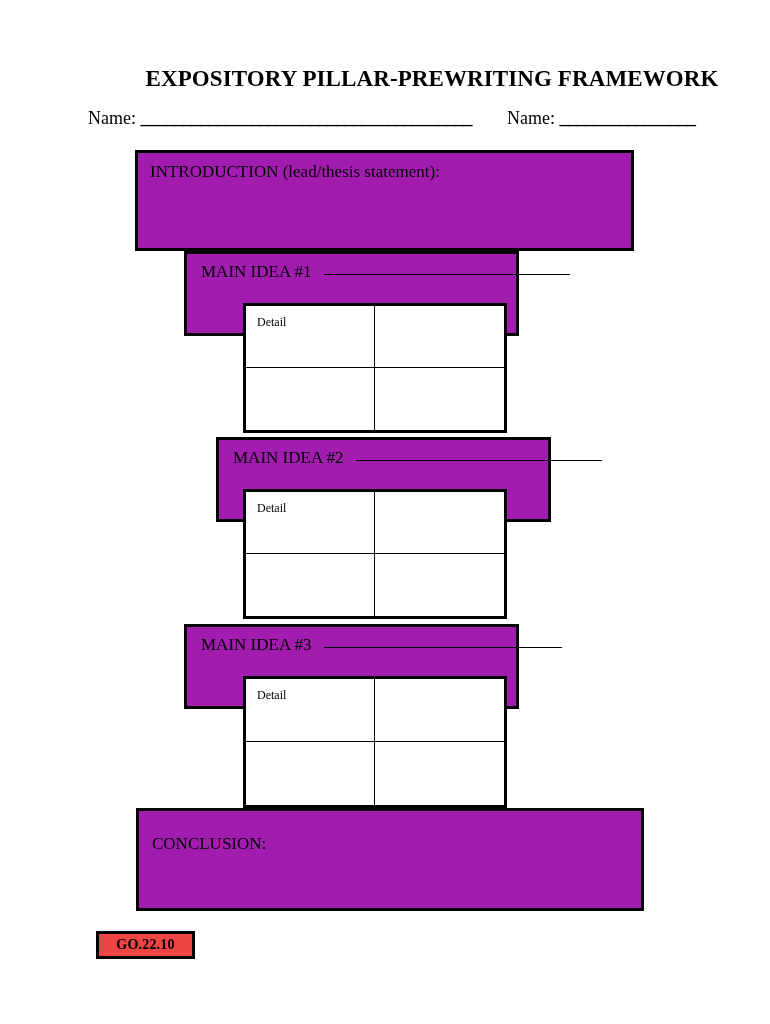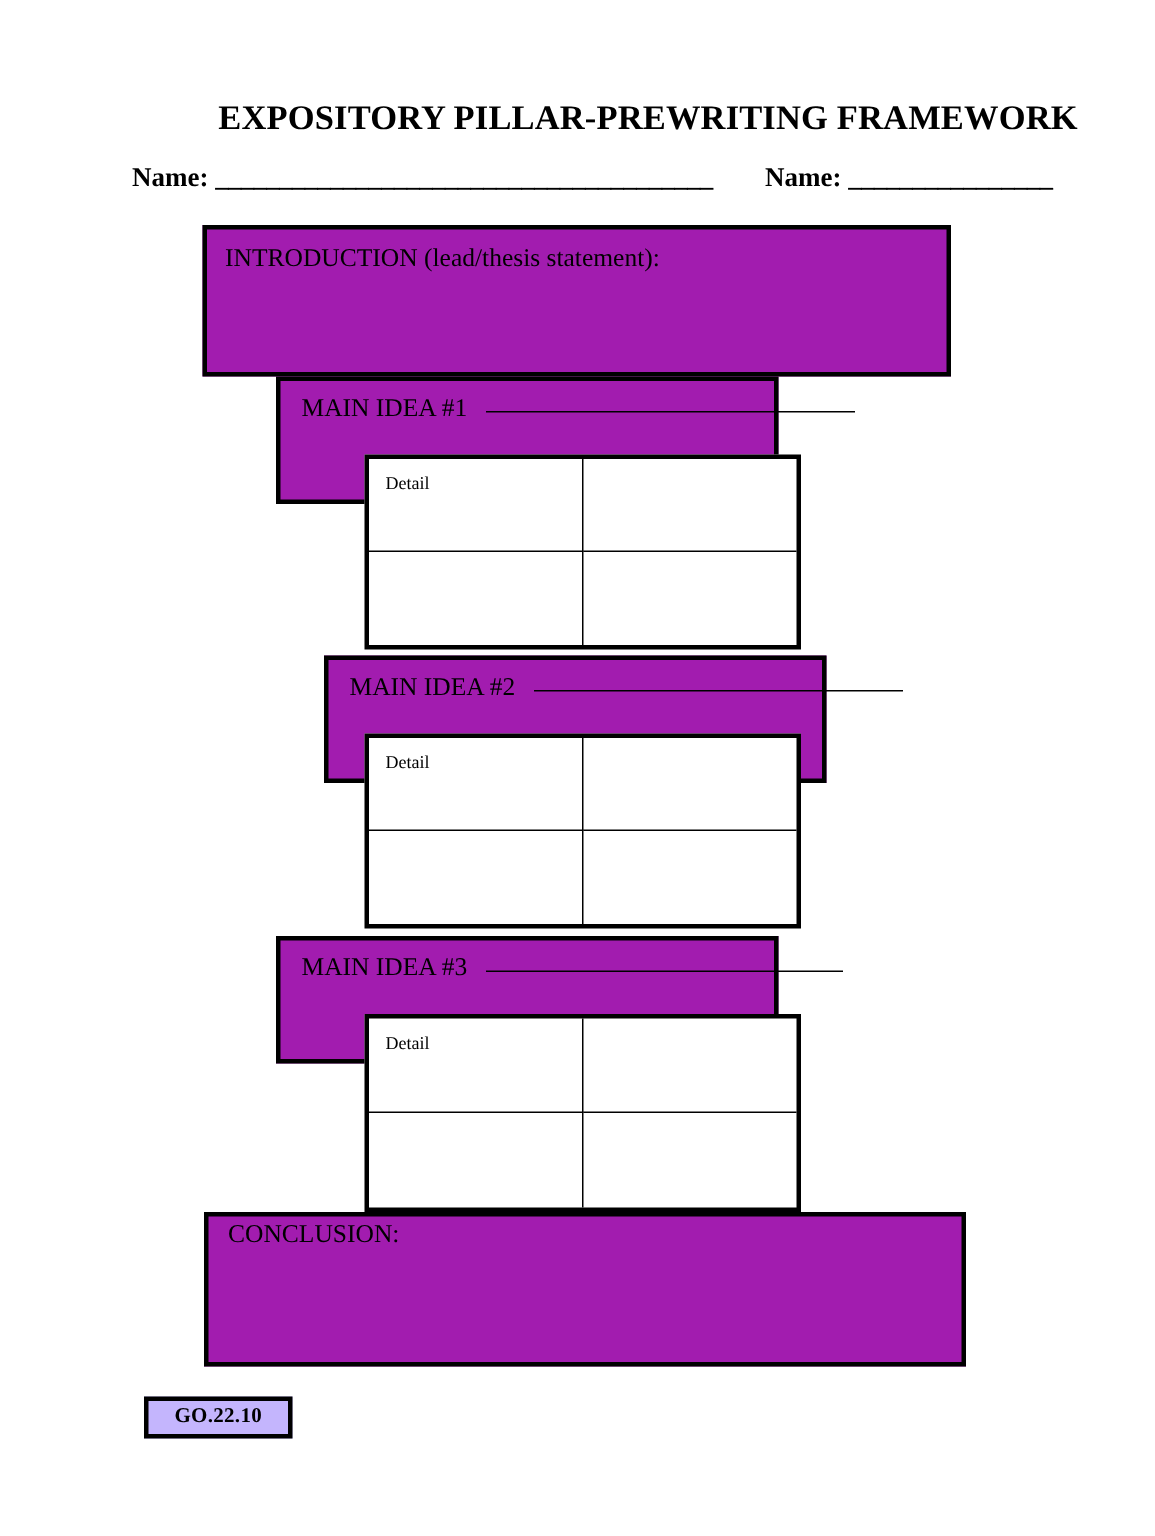--- a/index.html
+++ b/index.html
@@ -36,21 +36,21 @@
 
   .namedate-row {
     position: absolute;
     left: 88px;
     top: 108px;
     width: 600px;
     font-size: 18px;
     font-weight: bold;
     white-space: nowrap;
   }
-  .nd-label { font-weight: bold; }
+  .nd-label { font-weight: normal; }
   .nd-rule {
     font-weight: bold;
     letter-spacing: -0.5px;
   }
   .nd-gap { display: inline-block; width: 26px; }
 
   
   .hardbox {
     position: absolute;
     border: 3px solid #000;
@@ -96,21 +96,21 @@
     vertical-align: 2px;
     margin-left: 12px;
   }
   .rule-long  { width: 246px; }
   .rule-short { width: 238px; }
 
   
   .detail-grid {
     position: absolute;
     left: 243px;
-    width: 291px;
+    width: 264px;
     border: 3px solid #000;
     background: #fff;
     box-sizing: border-box;
     display: grid;
     grid-template-columns: 1fr 1fr;
     grid-template-rows: 1fr 1fr;
   }
   #detail-grid-1 { top: 303px; height: 130px; }
   #detail-grid-2 { top: 489px; height: 130px; }
   #detail-grid-3 { top: 676px; height: 132px; }
@@ -134,32 +134,32 @@
 
   
   #conclusion-box {
     left: 136px;
     top: 808px;
     width: 508px;
     height: 103px;
   }
   #conclusion-label {
     left: 13px;
-    top: 2px;
+    top: 23px;
   }
 
   
   #code-box {
     position: absolute;
     left: 96px;
     top: 931px;
     width: 99px;
     height: 28px;
     border: 3px solid #000;
-    background: #c4b5fd;
+    background: #ef4444;
     box-sizing: border-box;
     display: flex;
     align-items: center;
     justify-content: center;
   }
   #code-text {
     font-size: 14px;
     font-weight: bold;
     letter-spacing: 0.2px;
   }

